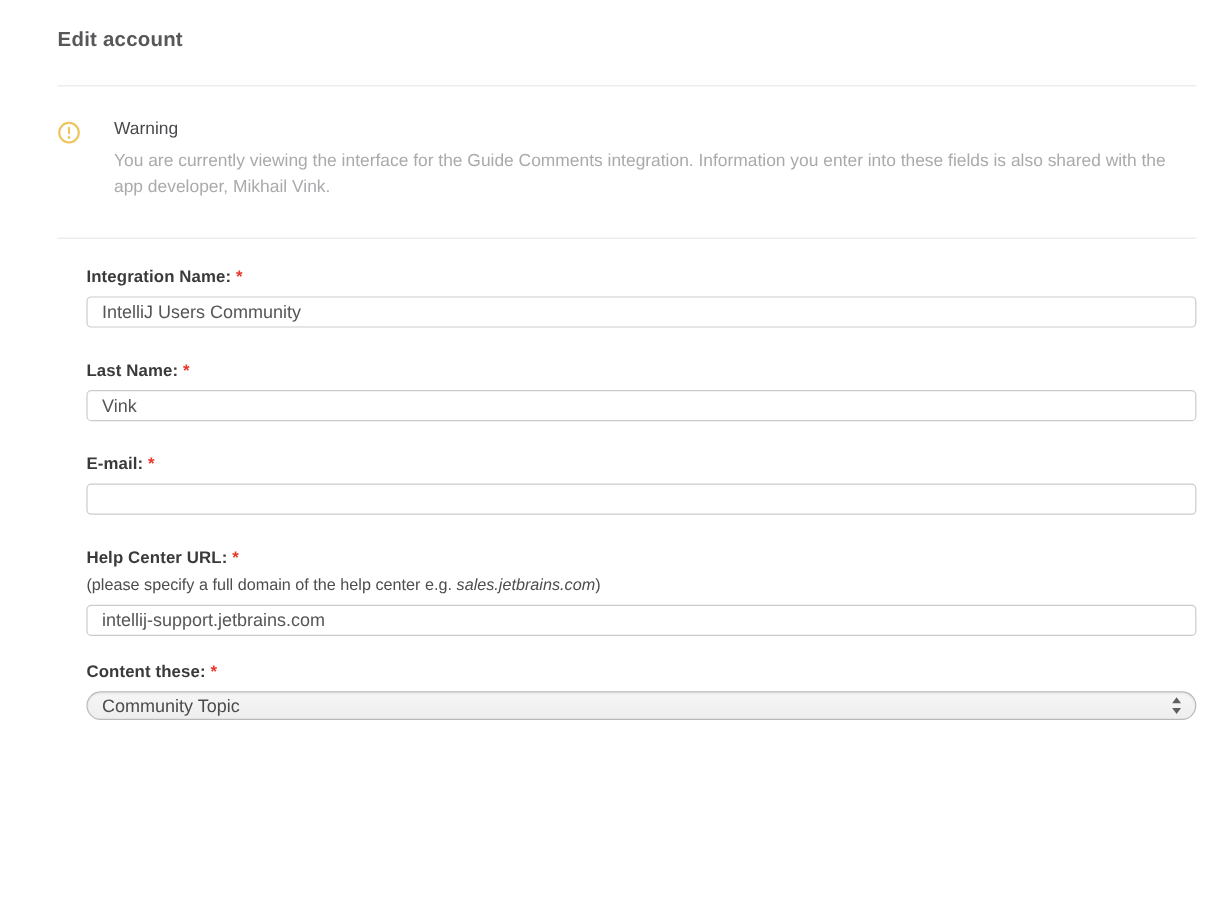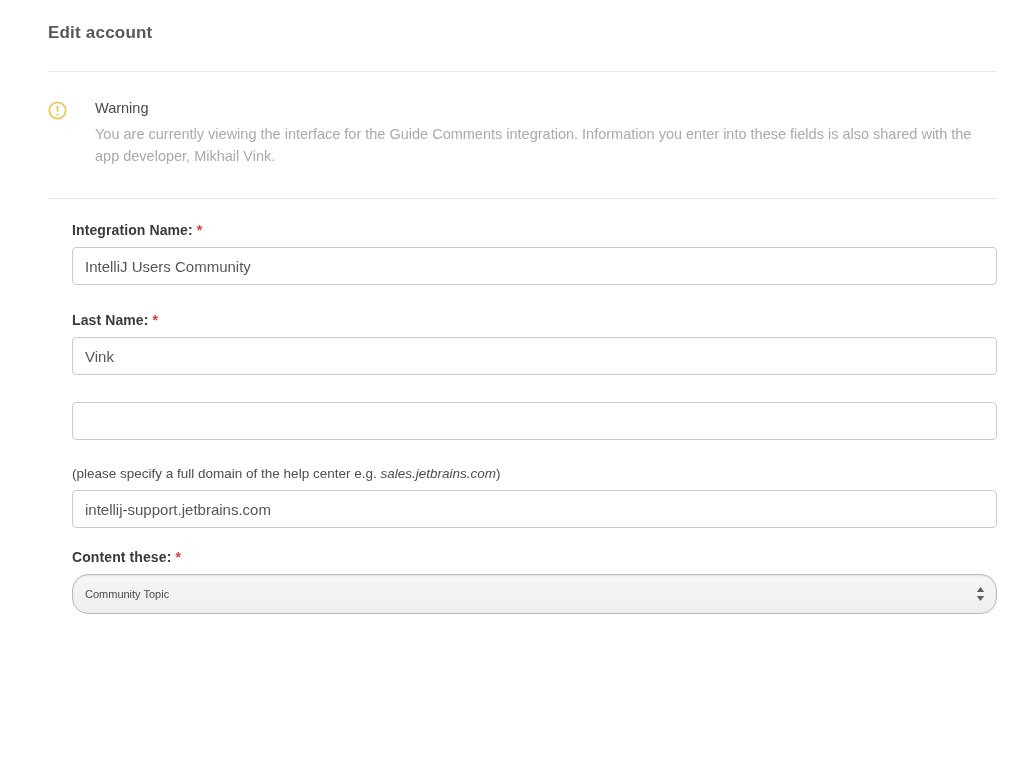--- a/index.html
+++ b/index.html
@@ -84,42 +84,42 @@
     font-size: 13.5px;
     color: #4c4d4f;
     margin: -1px 0 9px 0;
   }
   .field-hint .hint-italic {
     font-style: italic;
   }
   .text-input {
     display: block;
     width: 100%;
-    height: 38px;
+    height: 26px;
     border: 1px solid #cbcbcb;
     border-radius: 4px;
     background: #ffffff;
     padding: 0 12px;
     font-family: "Liberation Sans", sans-serif;
     font-size: 15px;
     color: #565659;
     outline: none;
   }
   .select-box {
     position: relative;
     display: flex;
     align-items: center;
     width: 100%;
-    height: 40px;
+    height: 24px;
     border: 1px solid #b9b9b9;
     border-radius: 16px;
     background: linear-gradient(#f6f6f6, #eeeeee);
     box-shadow: inset 0 1px 2px rgba(0,0,0,0.08);
     padding: 0 30px 0 12px;
-    font-size: 11px;
+    font-size: 15px;
     color: #4b4b4e;
     cursor: default;
   }
   .select-arrows {
     position: absolute;
     right: 11px;
     top: 50%;
     transform: translateY(-50%);
     line-height: 0;
   }
@@ -161,24 +161,30 @@
 
 
       <div class="field-group">
         <div class="field-label">
           <span>Last Name:</span><span class="required-marker">*</span>
         </div>
         <input type="text" class="text-input" value="Vink" style="">
       </div>
 
       <div class="field-group">
+        <div class="field-label">
+          <span>E-mail:</span><span class="required-marker">*</span>
+        </div>
         <input type="text" class="text-input" value="" style="">
       </div>
 
       <div class="field-group compact">
+        <div class="field-label">
+          <span>Help Center URL:</span><span class="required-marker">*</span>
+        </div>
         <div class="field-hint">
           <span>(please specify a full domain of the help center e.g. </span><span class="hint-italic">sales.jetbrains.com</span><span>)</span>
         </div>
         <input type="text" class="text-input" value="intellij-support.jetbrains.com" style="">
       </div>
 
       <div class="field-group">
         <div class="field-label">
           <span>Content these:</span><span class="required-marker">*</span>
         </div>

